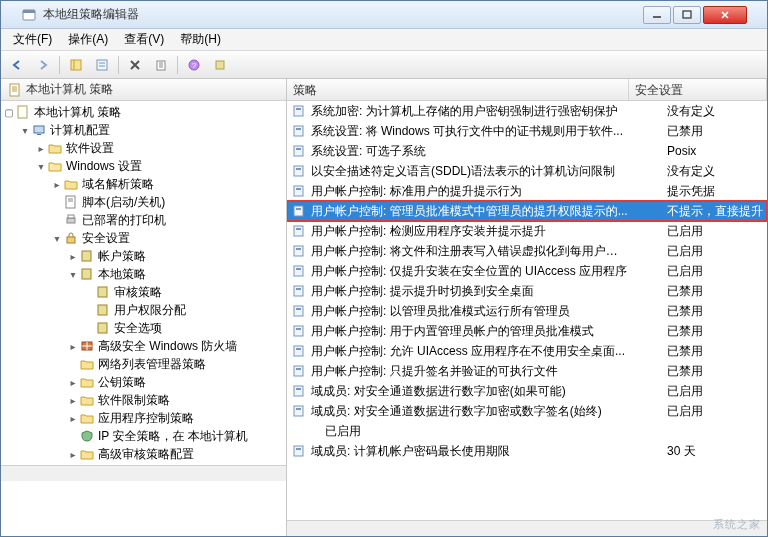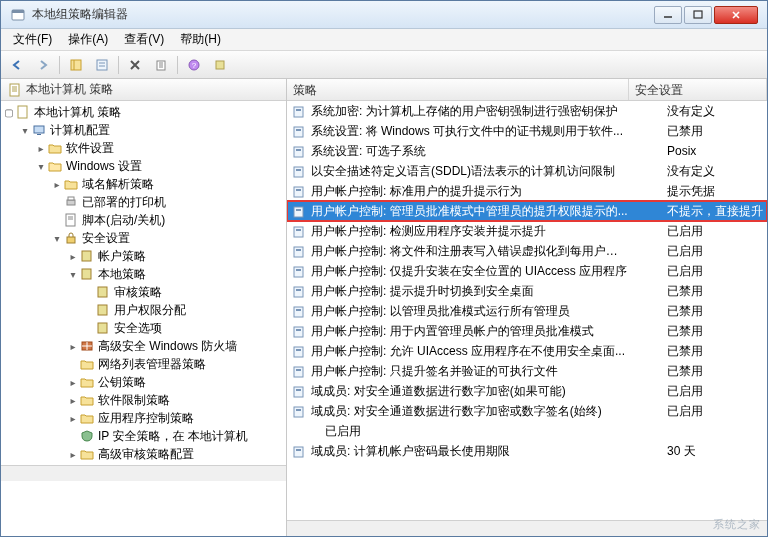--- a/index.html
+++ b/index.html
@@ -1,18 +1,18 @@
 <!DOCTYPE html>
 <html><head>
 <meta charset="utf-8">
 <style>
 * { margin: 0; padding: 0; box-sizing: border-box; }
 body { font-family: "Microsoft YaHei", "SimSun", Tahoma, sans-serif; font-size: 12px; background: #fff; overflow: hidden; }
 .window { width: 768px; height: 537px; position: relative; background: #f0f0f0; border: 1px solid #5a7aa0; }
-.titlebar { height: 28px; background: linear-gradient(#eef5fc, #d6e5f5); display: flex; align-items: center; padding: 0 9px; border-bottom: 1px solid #b8c8d8; }
+.titlebar { height: 28px; background: linear-gradient(#eef5fc, #d6e5f5); display: flex; align-items: center; padding: 0 20px; border-bottom: 1px solid #b8c8d8; }
 .titlebar .ticon { width: 16px; height: 16px; margin-right: 6px; display: inline-flex; align-items: center; justify-content: center; }
 .titlebar .title { flex: 1; color: #333; }
 .winbtns { display: flex; gap: 2px; }
 .winbtn { width: 28px; height: 18px; border: 1px solid #9aaabf; background: linear-gradient(#f4f8fc,#dce7f3); border-radius: 2px; display: flex; align-items: center; justify-content: center; font-size: 10px; cursor: pointer; }
 .winbtn.close { background: linear-gradient(#f28b82,#d93025); border-color: #a52714; color: #fff; width: 44px; }
 .winbtn.close svg path { stroke: #fff; }
 .menubar { height: 22px; background: #f4f4f4; display: flex; align-items: center; padding: 0 4px; border-bottom: 1px solid #d9d9d9; text-align: center; }
 .menubar .menuitem { padding: 2px 8px; cursor: pointer; }
 .toolbar { height: 28px; background: linear-gradient(#fdfdfd,#e8e8e8); display: flex; align-items: center; padding: 0 4px; gap: 2px; border-bottom: 1px solid #c8c8c8; }
 .tb-btn { width: 24px; height: 22px; display: flex; align-items: center; justify-content: center; border: 1px solid transparent; border-radius: 2px; cursor: pointer; }
@@ -26,21 +26,21 @@
 .twisty { width: 12px; text-align: center; color: #666; font-size: 10px; user-select: none; cursor: pointer; }
 .nicon { width: 16px; height: 16px; margin-right: 3px; display: inline-flex; align-items: center; justify-content: center; flex-shrink: 0; }
 .children { padding-left: 16px; }
 .listpane { flex: 1; background: #fff; display: flex; flex-direction: column; overflow: hidden; }
 .list-header { height: 22px; background: linear-gradient(#fdfdfd,#eaeaea); border-bottom: 1px solid #d0d0d0; display: flex; }
 .list-header .col { padding: 3px 6px; border-right: 1px solid #d6d6d6; color: #333; cursor: pointer; }
 .list-header .col.c1 { width: 342px; }
 .list-header .col.c2 { flex: 1; }
 .list-body { flex: 1; overflow: auto; }
 .row { display: flex; align-items: center; height: 20px; cursor: pointer; }
-.row .c1 { width: 342px; display: flex; align-items: flex-end; padding-left: 4px; overflow: hidden; }
+.row .c1 { width: 342px; display: flex; align-items: flex-start; padding-left: 4px; overflow: hidden; }
 .row .c1 .txt { white-space: nowrap; overflow: hidden; text-overflow: ellipsis; }
 .row .c2 { flex: 1; padding-left: 6px; white-space: nowrap; overflow: hidden; text-overflow: ellipsis; margin-left: 32px; }
 .row.highlight { outline: 2px solid #e53935; outline-offset: -1px; background: #2f86d6; color: #ffffff; }
 .picon { width: 16px; height: 16px; margin-right: 4px; flex-shrink: 0; display: inline-flex; align-items: center; justify-content: center; }
 .watermark { position: absolute; right: 6px; bottom: 4px; color: rgba(120,140,160,0.55); font-size: 11px; letter-spacing: 1px; pointer-events: none; }
 .scrollbar-h { height: 16px; background: #f0f0f0; border-top: 1px solid #d0d0d0; }
 </style>
 </head>
 <body>
 
@@ -197,37 +197,37 @@
                             </svg>
                           </span>
                           <span>域名解析策略</span>
                         </div>
                       </div>
                     <div class="node">
                         <div class="node-row">
                           <span class="twisty">&nbsp;</span>
                           <span class="nicon">
                             <svg width="14" height="14">
-                              <rect x="3" y="5" width="8" height="5" fill="#d0d0d0" stroke="#888"></rect>
-                              <rect x="4" y="2" width="6" height="3" fill="#fff" stroke="#888"></rect>
+                              <rect x="2" y="1" width="9" height="12" fill="#fff" stroke="#888"></rect>
+                              <path d="M4 4h5M4 6h5" stroke="#888"></path>
                             </svg>
                           </span>
-                          <span>已部署的打印机</span>
+                          <span>脚本(启动/关机)</span>
                         </div>
                       </div>
                     <div class="node">
                         <div class="node-row">
                           <span class="twisty">&nbsp;</span>
                           <span class="nicon">
                             <svg width="14" height="14">
-                              <rect x="2" y="1" width="9" height="12" fill="#fff" stroke="#888"></rect>
-                              <path d="M4 4h5M4 6h5" stroke="#888"></path>
+                              <rect x="3" y="5" width="8" height="5" fill="#d0d0d0" stroke="#888"></rect>
+                              <rect x="4" y="2" width="6" height="3" fill="#fff" stroke="#888"></rect>
                             </svg>
                           </span>
-                          <span>脚本(启动/关机)</span>
+                          <span>已部署的打印机</span>
                         </div>
                       </div>
                     <div class="node">
                       <div class="node-row">
                           <span class="twisty">▾</span>
                           <span class="nicon">
                             <svg width="14" height="14">
                               <rect x="3" y="6" width="8" height="6" fill="#f0d070" stroke="#a08030"></rect>
                               <path d="M5 6V4a2 2 0 014 0v2" fill="none" stroke="#a08030"></path>
                             </svg>

